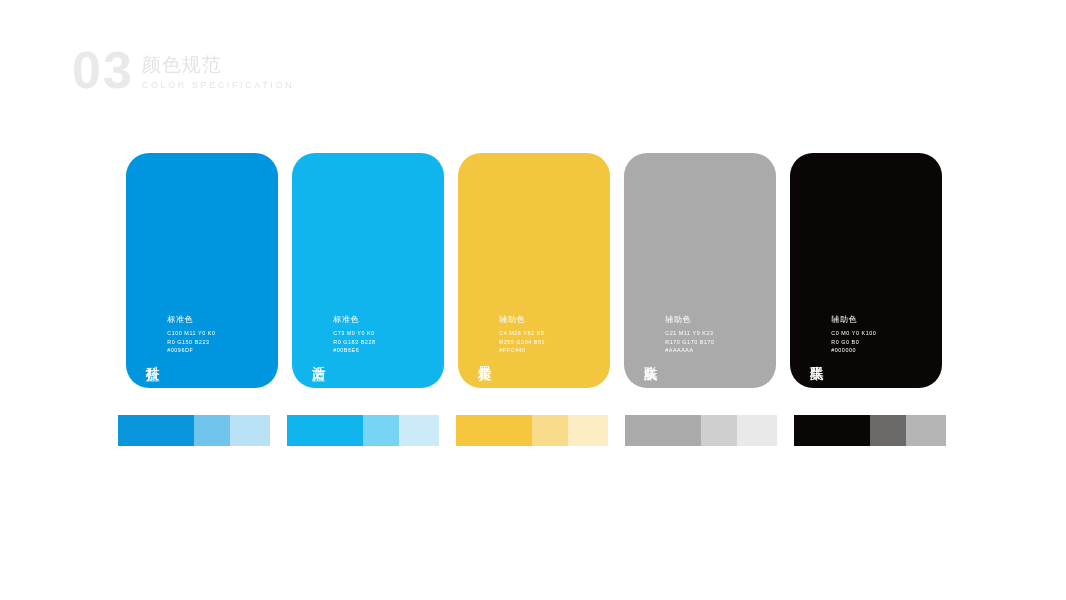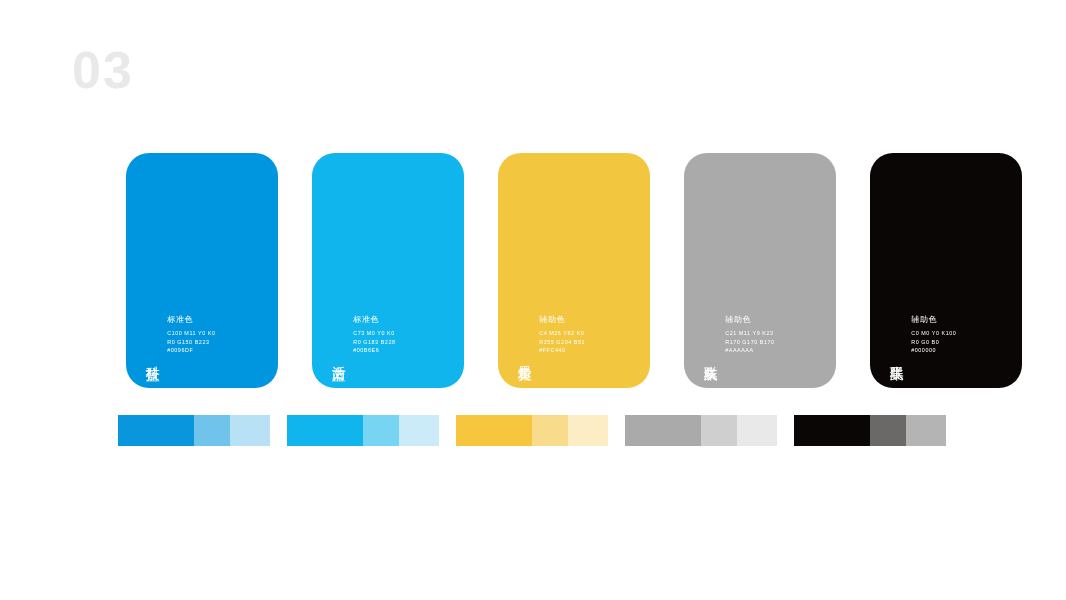--- a/index.html
+++ b/index.html
@@ -50,21 +50,21 @@
     margin-top: 3px;
     font-weight: 400;
   }
 
   
   .cards {
     position: absolute;
     left: 118px;
     top: 153px;
     display: flex;
-    gap: 34px;
+    gap: 14px;
     padding-left: 8px;
   }
   .card {
     width: 152px;
     height: 235px;
     border-radius: 23px;
     position: relative;
     box-sizing: border-box;
   }
   .card-labels {
@@ -118,20 +118,24 @@
   }
   .bar-seg {
     height: 100%;
   }
 </style>
 </head>
 <body style="background: rgb(255, 255, 255);">
 
 <div class="header">
   <div class="header-number">03</div>
+  <div class="header-titles">
+    <div class="header-title-cn">颜色规范</div>
+    <div class="header-title-en">COLOR SPECIFICATION</div>
+  </div>
 </div>
 
 <div class="cards">
     <div class="card" style="background: rgb(0, 150, 223);">
       <div class="card-labels">
         <div class="card-name" style="color: rgb(255, 255, 255);">科技蓝</div>
         <div class="card-specs">
           <div class="card-usage" style="color: rgb(255, 255, 255);">标准色</div>
           <div class="spec-line" style="color: rgb(255, 255, 255);">C100 M11 Y0 K0</div>
           <div class="spec-line" style="color: rgb(255, 255, 255);">R0 G150 B223</div>

